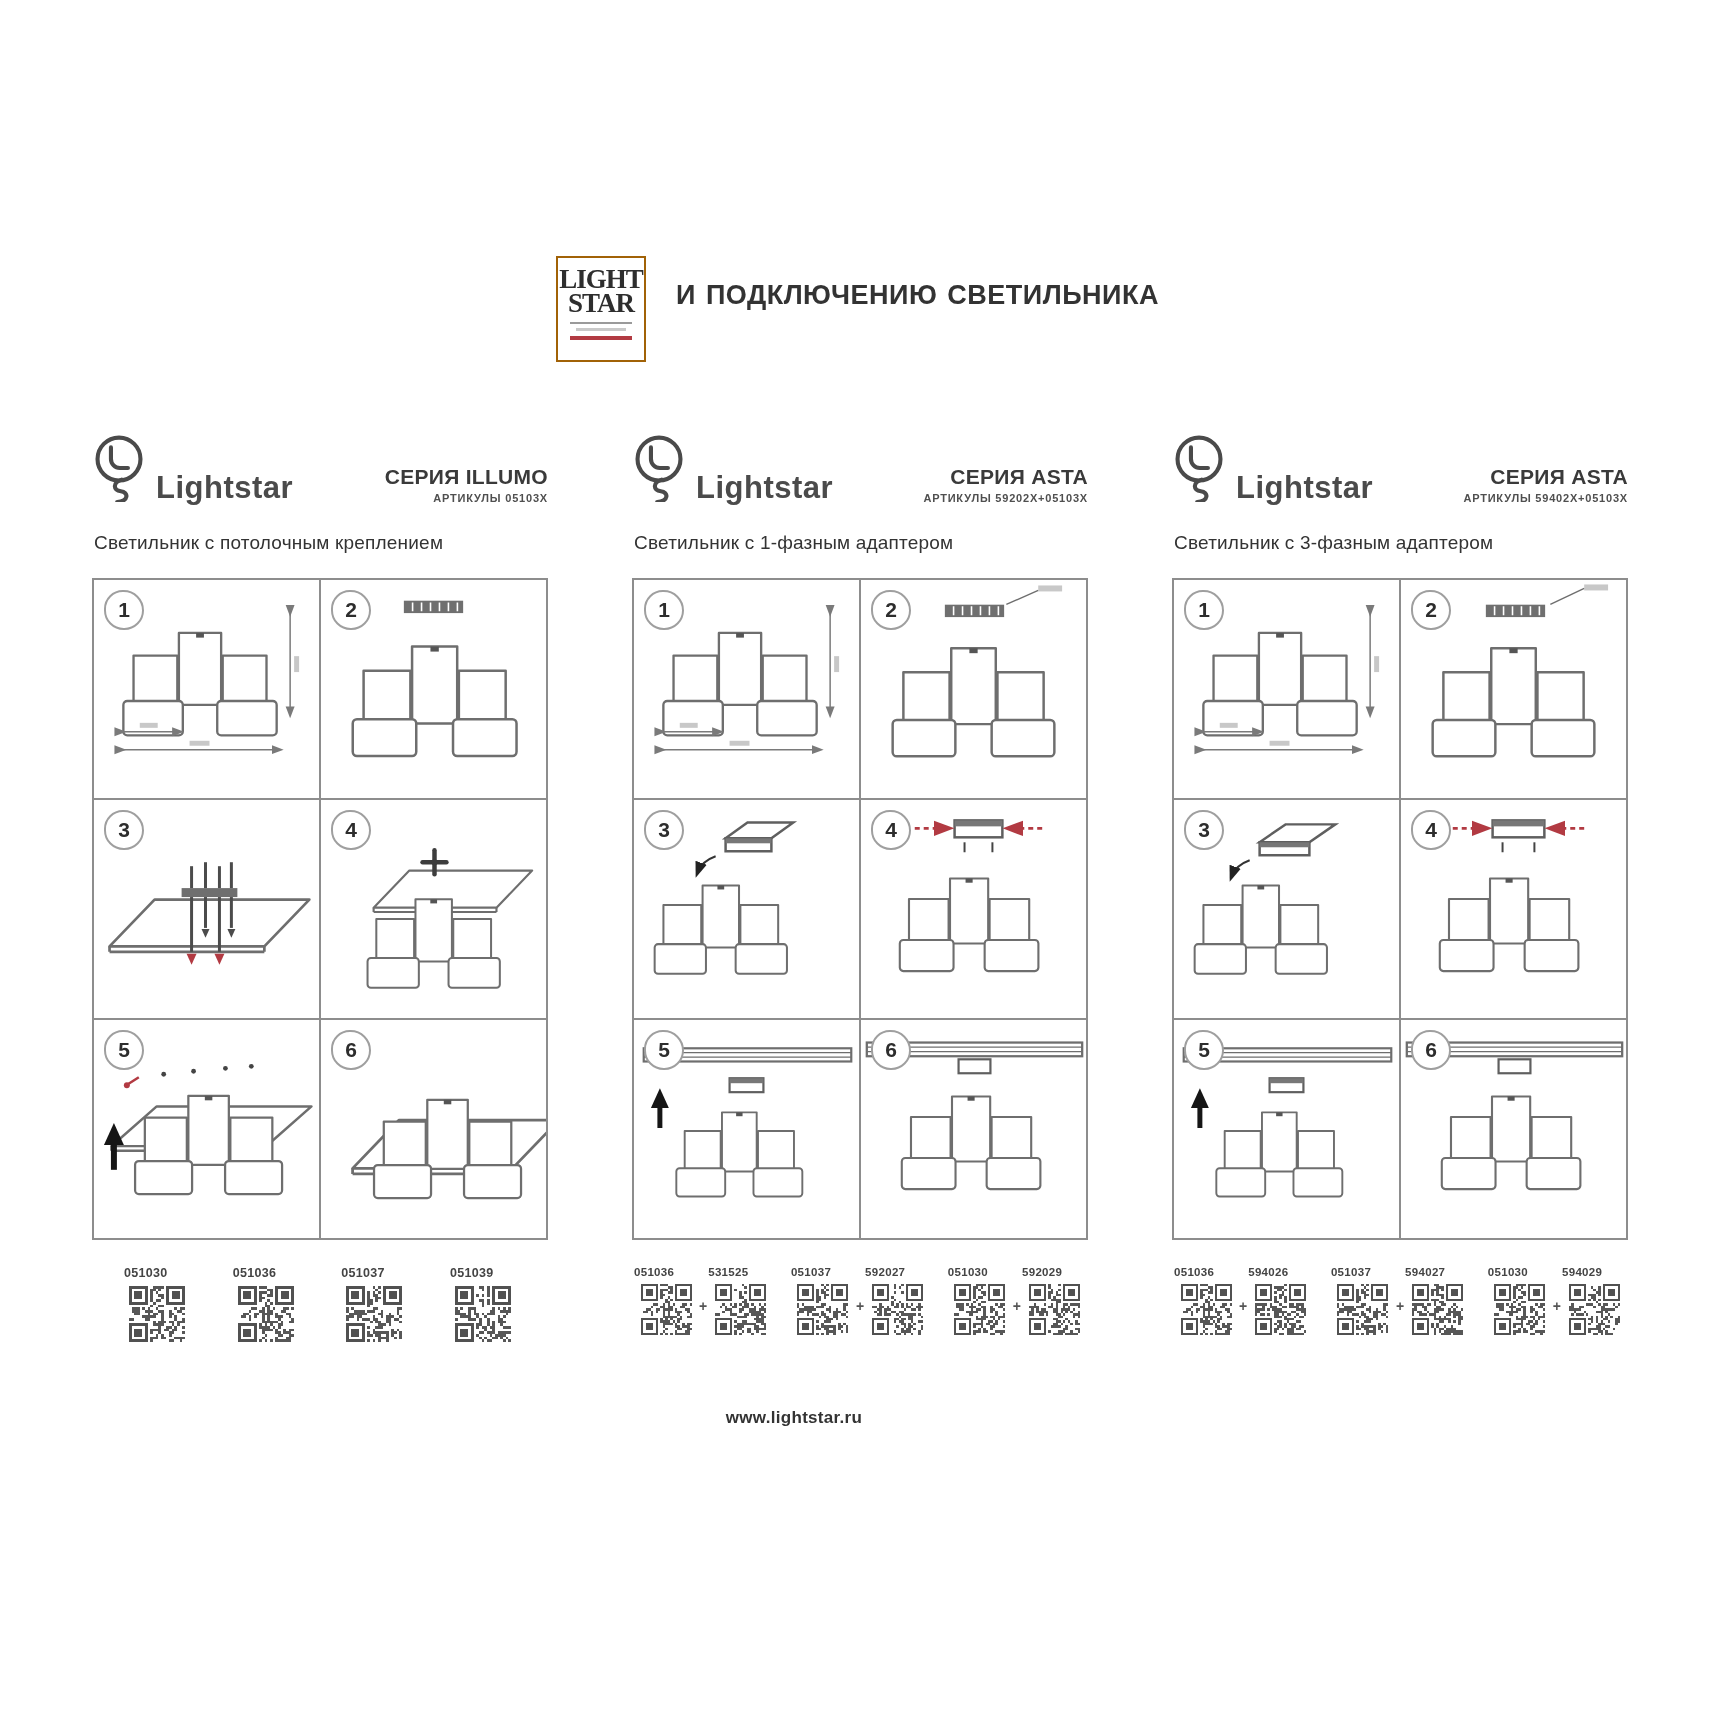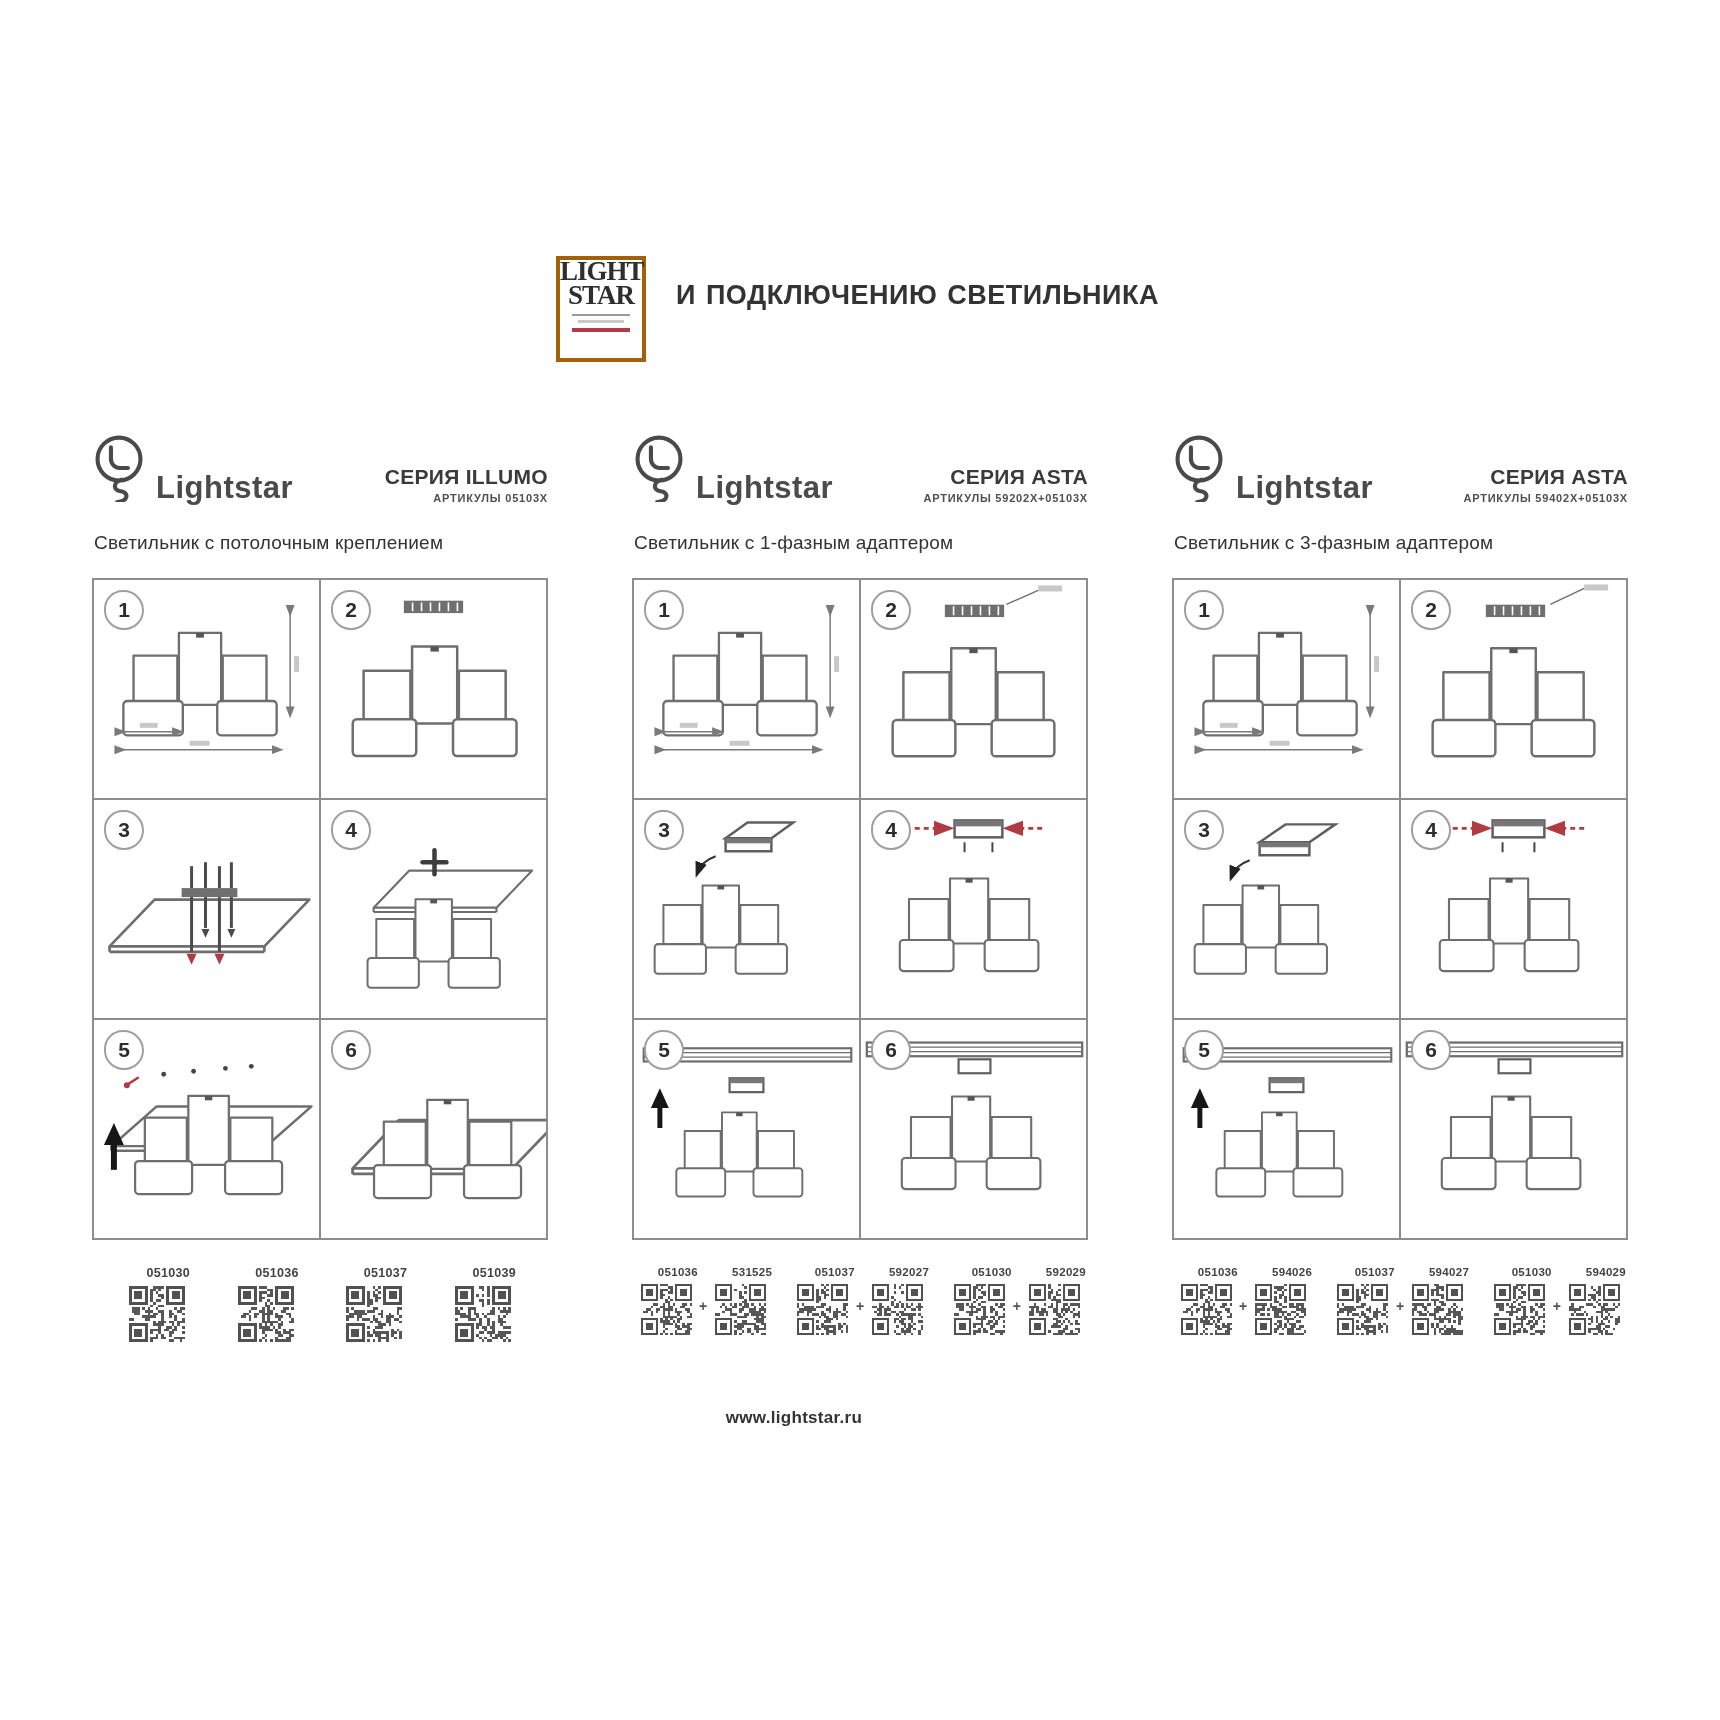--- a/index.html
+++ b/index.html
@@ -4,21 +4,22 @@
 <style>
   html,body{margin:0;padding:0;}
   body{
     width:1720px;height:1720px;background:#ffffff;position:relative;
     font-family:"Liberation Sans","DejaVu Sans",sans-serif;color:#3b3b3b;
     -webkit-font-smoothing:antialiased;
   }
   
   .logo-box{
     position:absolute;left:556px;top:256px;width:90px;height:106px;
-    border:4px solid #a16207;box-sizing:border-box;text-align:center;
+    border:2px solid #a16207;box-sizing:border-box;text-align:center;
+    padding-top:10px;
   }
   .lb-top span{
     display:block;font-family:"Liberation Serif","DejaVu Serif",serif;
     font-weight:900;font-size:27px;line-height:.88;letter-spacing:-1px;color:#2e2e2e;
   }
   .lb-rule{height:2px;background:#9a9a9a;margin:6px 12px 0;}
   .lb-dots{height:3px;background:#c9c9c9;margin:4px 18px 0;}
   .lb-red{height:4px;background:#b23a42;margin:5px 12px 0;}
   .hdr-title{
     position:absolute;left:676px;top:276px;font-weight:800;font-size:27px;
@@ -46,21 +47,21 @@
     border:2px solid #9f9f9f;border-radius:48% 52% 50% 50%;
     display:flex;align-items:center;justify-content:center;
     font-weight:700;font-size:21px;color:#2d2d2d;background:#fff;
   }
   .diag{position:absolute;left:0;top:0;width:100%;height:100%;}
   
   .qr-row{display:flex;margin-top:26px;}
   .qr-row-4{justify-content:space-between;padding:0 32px;}
   .qr-row-6{justify-content:space-between;padding:0 2px;}
   .qr-pair{display:flex;align-items:flex-start;}
-  .qr-item{text-align:right;}
+  .qr-item{text-align:left;}
   .qr-row-4 .qr-item{width:66px;}
   .qr-row-6 .qr-item{width:64px;}
   .qr-label{font-weight:700;font-size:12.5px;color:#444;letter-spacing:.3px;}
   .qr-row-6 .qr-label{font-size:11.5px;}
   .qr{display:block;margin:6px auto 0;opacity:.85;}
   .qr-row-4 .qr{width:56px;height:56px;}
   .qr-row-6 .qr{width:51px;height:51px;}
   .qr-plus{font-weight:700;font-size:14px;color:#555;margin:32px 1px 0;}
   
   .footer{

